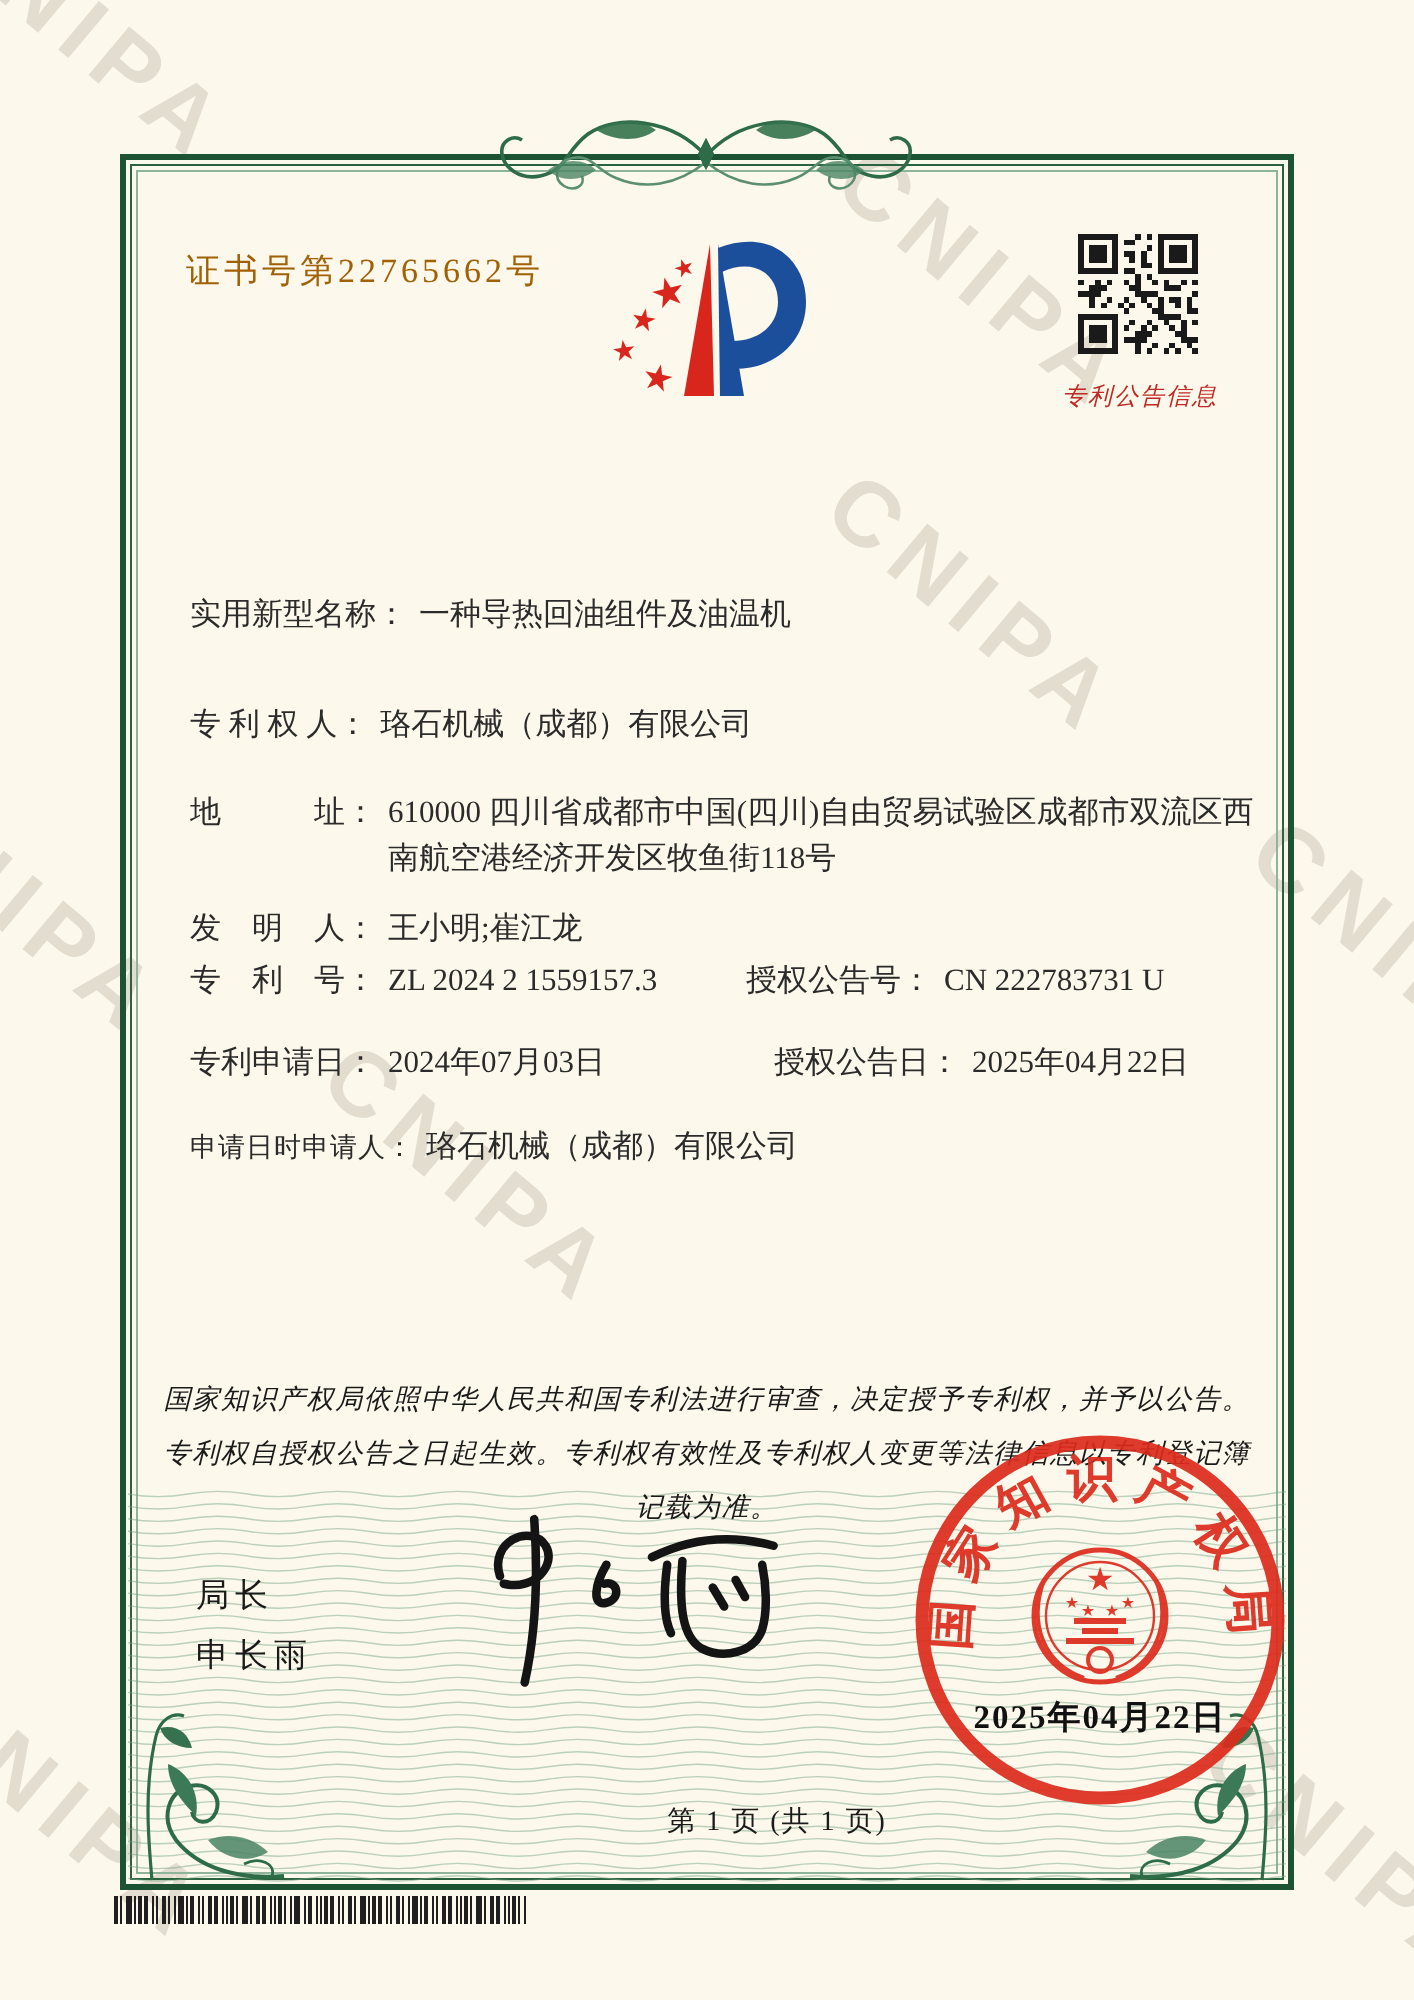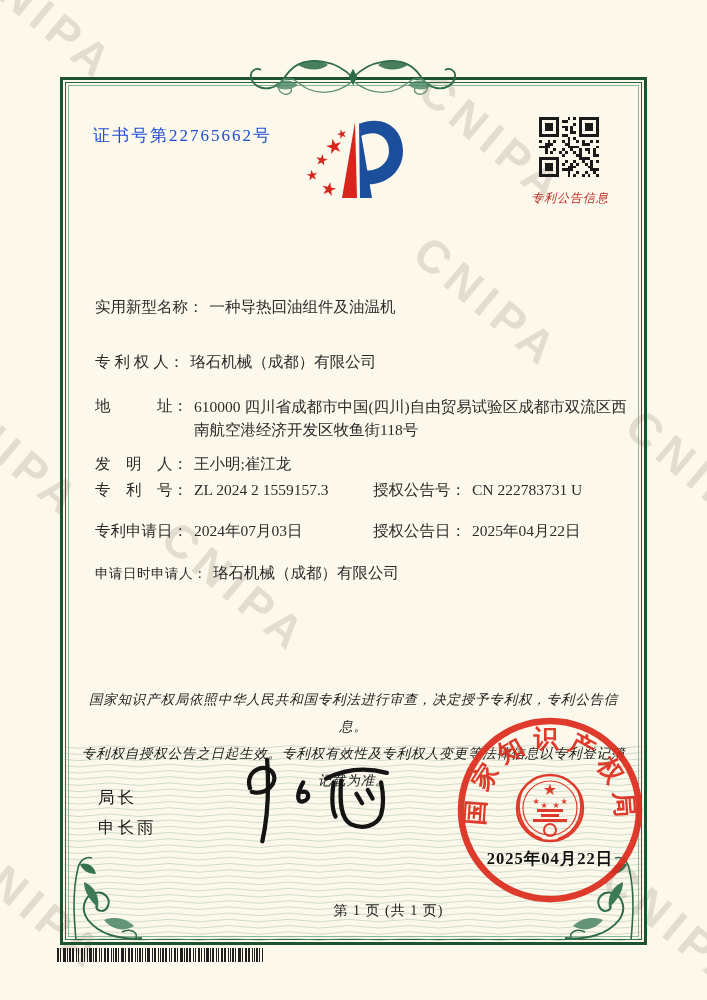--- a/index.html
+++ b/index.html
@@ -9,21 +9,21 @@
   
   .wm{position:absolute;font-family:"Liberation Sans","DejaVu Sans",sans-serif;
       font-weight:bold;font-size:46px;letter-spacing:7px;color:rgba(138,128,108,0.22);
       transform:rotate(40deg);white-space:nowrap;pointer-events:none;}
   
   .frame{position:absolute;left:60px;top:77px;width:587px;height:868px;
          box-sizing:border-box;border:3px solid #1d5233;}
   .frame-inner{position:absolute;inset:2px;border:1px solid #2a6340;}
   .frame-inner2{position:absolute;inset:5px;border:1px solid #8fb49c;}
   
-  .cert-no{left:93px;top:124px;font-size:17px;letter-spacing:2px;color:#1d4ed8;}
+  .cert-no{left:93px;top:124px;font-size:17px;letter-spacing:2px;color:#a16207;}
   .title{left:0;top:211px;width:707px;text-align:center;font-size:38px;font-weight:bold;
          letter-spacing:7px;color:#111;}
   .qr-caption{left:522px;top:190px;width:96px;text-align:center;font-size:12px;
               color:#bf2a24;letter-spacing:1px;font-style:italic;}
   .row{position:absolute;left:95px;font-size:15.5px;color:#2b2b2b;white-space:nowrap;}
   .row .lbl{white-space:pre;}
   .row .lbl.small{font-size:13.5px;letter-spacing:0.5px;text-align:right;}
   .row .val{margin-left:6px;}
   .row.wrap{white-space:normal;}
   .row.wrap .lbl{display:inline-block;vertical-align:top;}
@@ -162,29 +162,29 @@
   </div>
   <div class="row" style="top:480px;">
     <span class="lbl">专　利　号：</span><span class="val">ZL 2024 2 1559157.3</span>
   </div>
   <div class="row" style="top:480px;left:373px;">
     <span class="lbl">授权公告号：</span><span class="val">CN 222783731 U</span>
   </div>
   <div class="row" style="top:521px;">
     <span class="lbl">专利申请日：</span><span class="val">2024年07月03日</span>
   </div>
-  <div class="row" style="top:521px;left:373px;">
+  <div class="row" style="top:521px;left:387px;">
     <span class="lbl">授权公告日：</span><span class="val">2025年04月22日</span>
   </div>
   <div class="row" style="top:563px;">
     <span class="lbl small">申请日时申请人：</span><span class="val">珞石机械（成都）有限公司</span>
   </div>
 
   <div class="abs decl">
-    <div>国家知识产权局依照中华人民共和国专利法进行审查，决定授予专利权，专利公告信息。</div>
+    <div>国家知识产权局依照中华人民共和国专利法进行审查，决定授予专利权，并予以公告。</div>
     <div>专利权自授权公告之日起生效。专利权有效性及专利权人变更等法律信息以专利登记簿记载为准。</div>
   </div>
 
   <div class="abs signoff" style="top:787px;">局长</div>
   <div class="abs signoff" style="top:817px;">申长雨</div>
 
   <svg class="abs" style="left:212px;top:753px;" width="190" height="92" viewBox="0 0 200 95">
     <g fill="none" stroke="#141414" stroke-width="4.5" stroke-linecap="round">
       <path d="M40,36 C34,18 56,8 64,20 C70,30 58,44 42,40"></path>
       <path d="M58,6 C60,35 59,65 53,92"></path>

